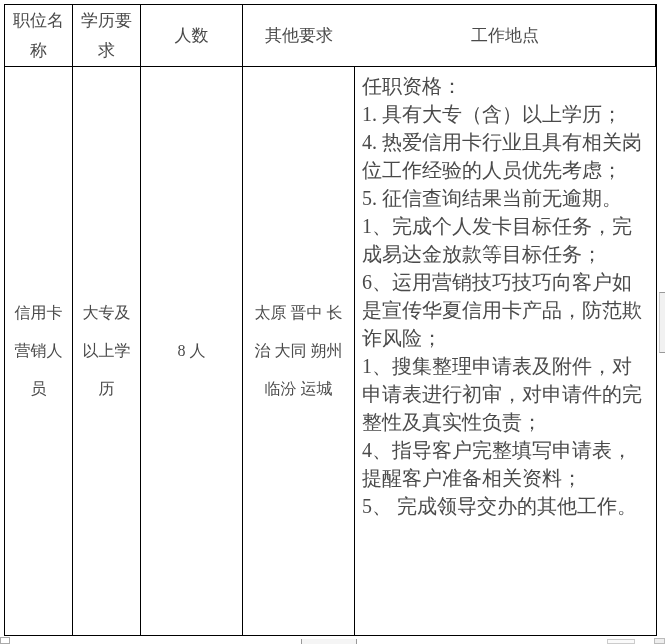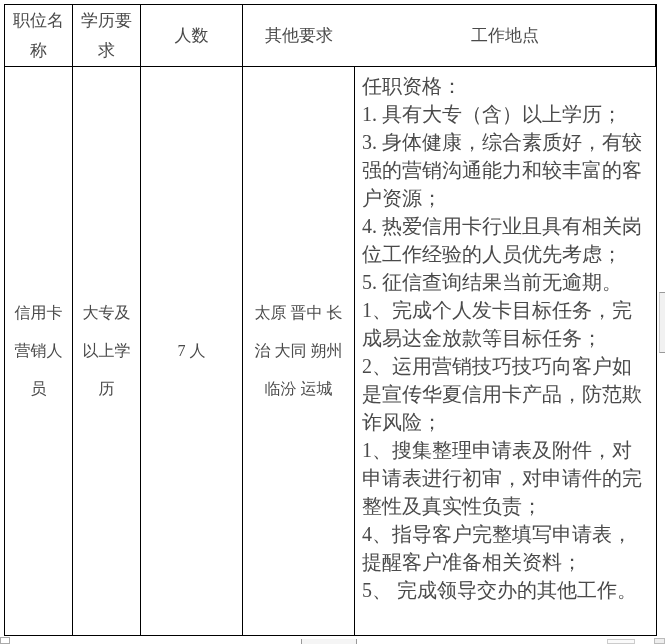--- a/index.html
+++ b/index.html
@@ -132,32 +132,31 @@
     <div class="cell header-row center hdr">人数</div>
     <div class="cell header-row last-col center hdr">其他要求</div>
     <div class="cell header-row center hdr">工作地点</div>
 
     <div class="cell center body-cell pre">信用卡
 营销人
 员</div>
     <div class="cell center body-cell pre">大专及
 以上学
 历</div>
-    <div class="cell center body-cell">7 人</div>
+    <div class="cell center body-cell">8 人</div>
     <div class="cell center body-cell pre">太原 晋中 长
 治 大同 朔州
 临汾 运城</div>
     <div class="cell last-col req-cell">
         <p class="req-line">任职资格：</p>
         <p class="req-line">1. 具有大专（含）以上学历；</p>
-        <p class="req-line">3. 身体健康，综合素质好，有较强的营销沟通能力和较丰富的客户资源；</p>
         <p class="req-line">4. 热爱信用卡行业且具有相关岗位工作经验的人员优先考虑；</p>
         <p class="req-line">5. 征信查询结果当前无逾期。</p>
         <p class="req-line">1、完成个人发卡目标任务，完成易达金放款等目标任务；</p>
-        <p class="req-line">2、运用营销技巧技巧向客户如是宣传华夏信用卡产品，防范欺诈风险；</p>
+        <p class="req-line">6、运用营销技巧技巧向客户如是宣传华夏信用卡产品，防范欺诈风险；</p>
         <p class="req-line">1、搜集整理申请表及附件，对申请表进行初审，对申请件的完整性及真实性负责；</p>
         <p class="req-line">4、指导客户完整填写申请表，提醒客户准备相关资料；</p>
         <p class="req-line">5、 完成领导交办的其他工作。</p>
       </div>
 
   </div>
 
   <div class="v-scroll-thumb"></div>
   <div class="h-scroll-thumb"></div>
   <div class="h-scroll-piece"></div>

